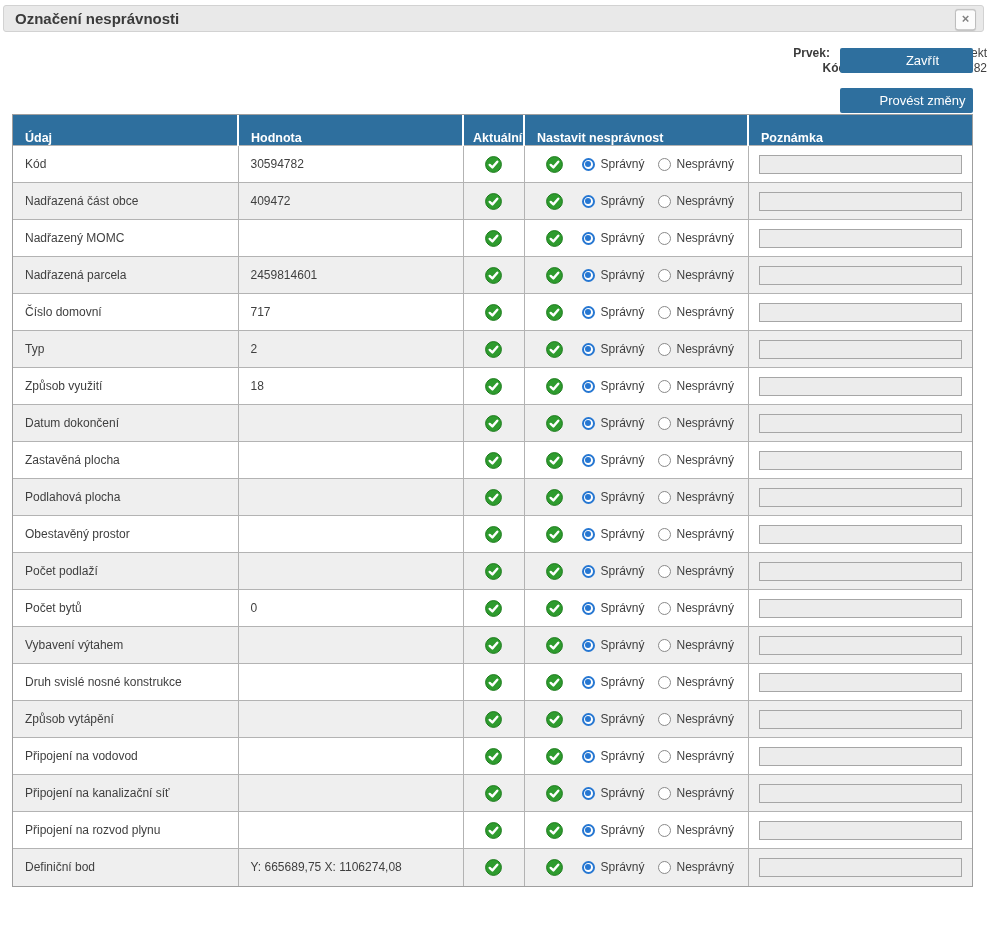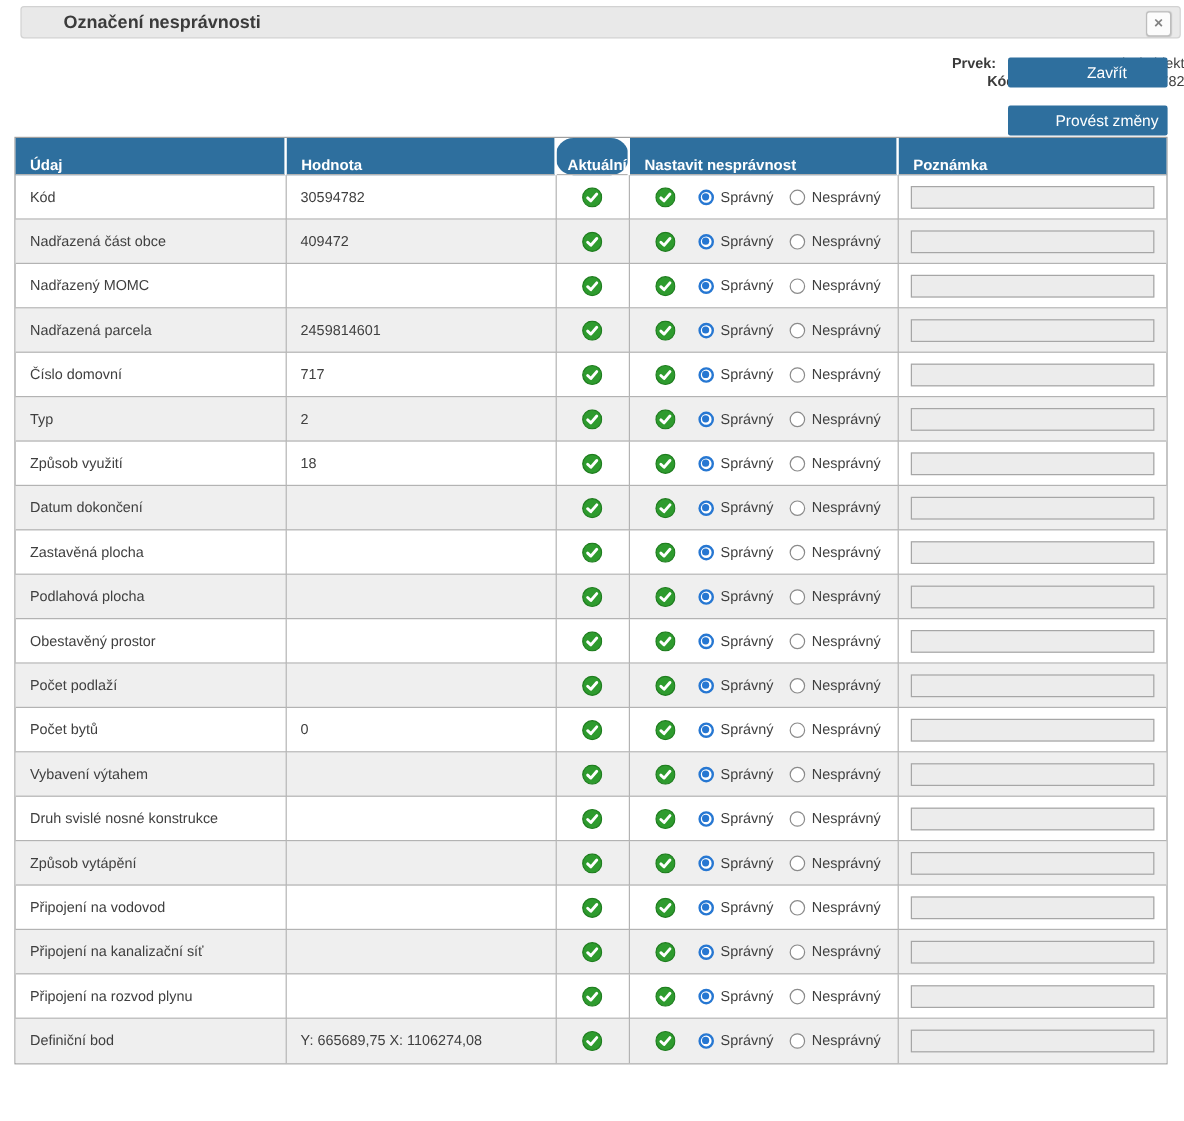--- a/index.html
+++ b/index.html
@@ -12,23 +12,23 @@
   }
   *{box-sizing:border-box;}
   html,body{margin:0;padding:0;}
   body{
     width:987px;height:934px;background:#fff;position:relative;
     font-family:"Liberation Sans",sans-serif;font-size:12px;color:#3f3f3f;
     overflow:hidden;
   }
   
   .titlebar{
-    position:relative;margin:5px 3px 0 17px;height:27px;
+    position:relative;margin:5px 3px 0 3px;height:27px;
     background:var(--titlebar-bg);border:1px solid #d2d2d2;border-radius:3px;
-    display:flex;align-items:center;padding-left:24px;
+    display:flex;align-items:center;
   }
   .titlebar .title{font-size:15px;font-weight:bold;color:#3b3b3b;margin-left:11px;}
   .close-btn{
     position:absolute;right:7px;top:50%;transform:translateY(-46%);
     width:21px;height:21px;background:#fcfcfc;border:1px solid #bdbdbd;border-radius:3px;
     color:#828282;font-weight:bold;font-size:13px;line-height:18px;text-align:center;
     cursor:pointer;box-shadow:0 0 1px rgba(0,0,0,.15);
   }
   
   .info{margin:14px 0 0 14px;}
@@ -43,21 +43,21 @@
   }
   
   .table-wrap{margin:38px 14px 0 12px;border:1px solid #9f9f9f;}
   table{width:100%;border-collapse:collapse;table-layout:fixed;font-size:12px;}
   col.c1{width:225px;} col.c2{width:225px;} col.c3{width:61px;} col.c4{width:224px;}
   th{
     background:var(--accent);color:#fff;text-align:left;font-weight:bold;font-size:12.5px;
     height:30px;padding:16px 0 0 12px;border-right:2px solid #fff;border-bottom:1px solid var(--cell-border);
   }
   th:last-child{border-right:none;}
-  th.th-aktualni{padding-left:9px;border-radius:15px;}
+  th.th-aktualni{padding-left:9px;}
   td{
     height:37px;padding:0 0 0 12px;vertical-align:middle;
     border-right:1px solid var(--cell-border);border-bottom:1px solid var(--cell-border);
   }
   td:last-child{border-right:none;}
   tbody tr:last-child td{border-bottom:none;}
   tbody tr:nth-child(even){background:var(--row-alt);}
   td.center{text-align:center;padding:0;}
   td.set-col{padding:4px;}
   .set-inner{display:flex;align-items:center;padding-left:17px;}

